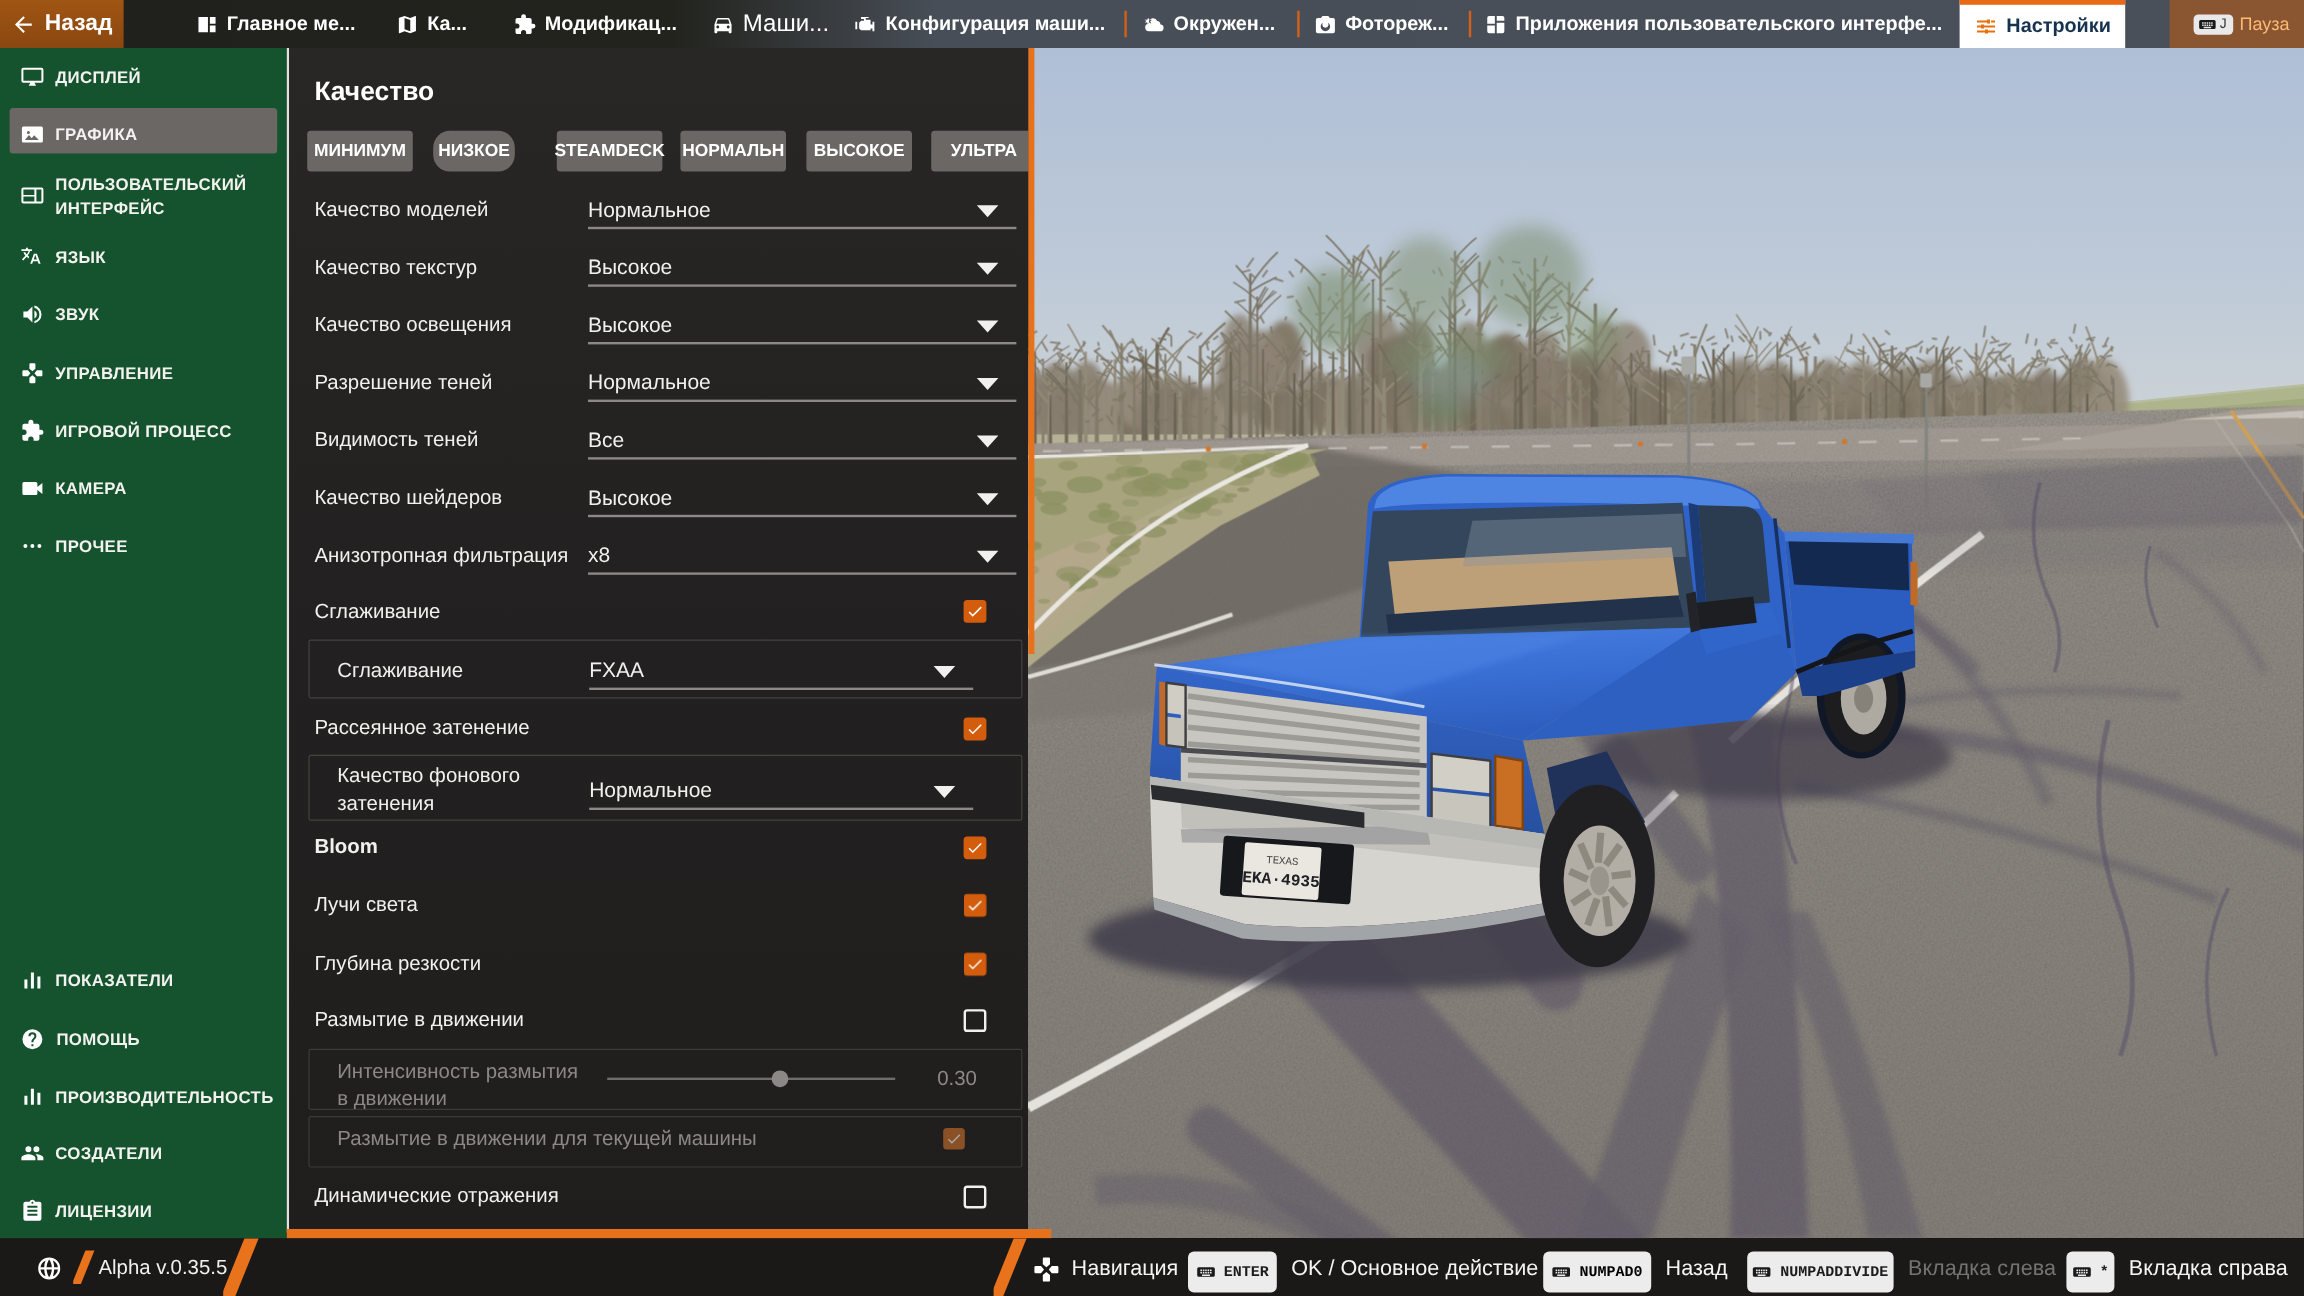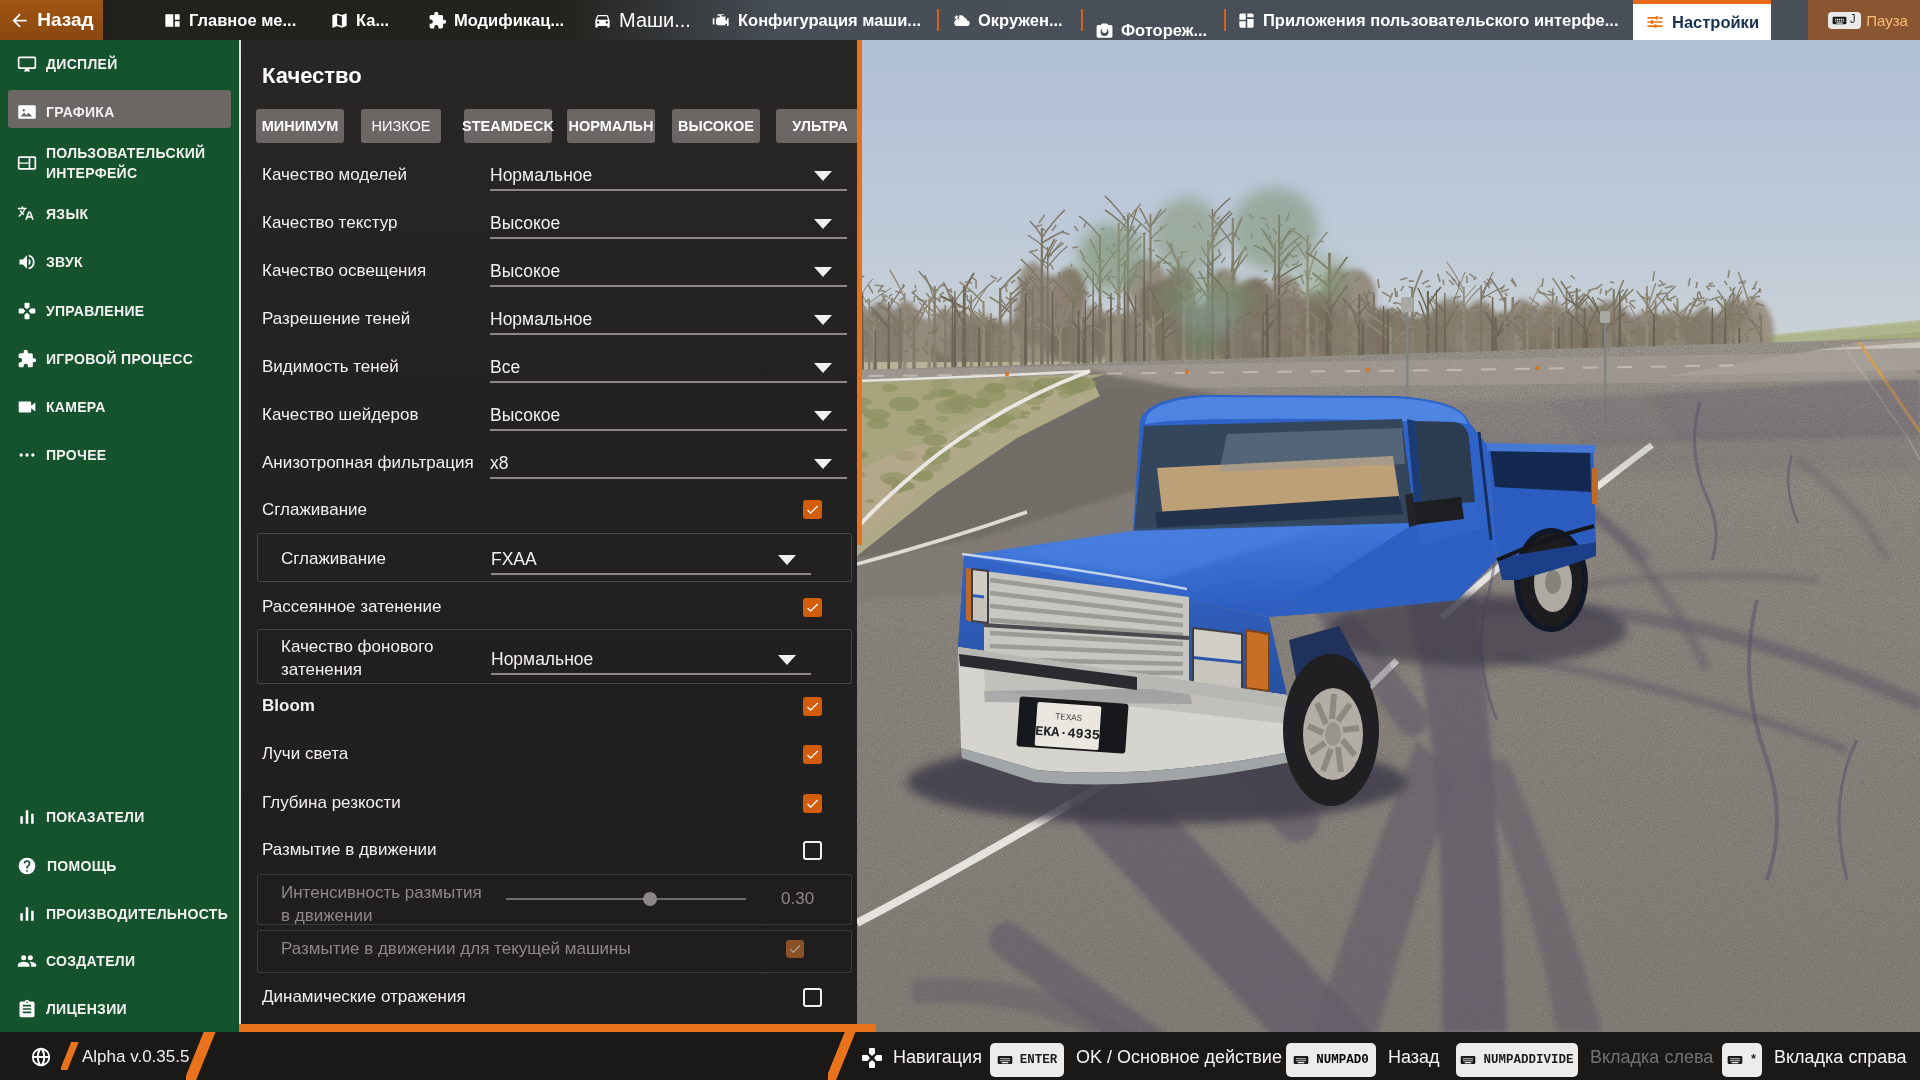--- a/index.html
+++ b/index.html
@@ -858,21 +858,21 @@
           <path d="M7 4v2h3v2H7l-2 2v3H3V9H1v8h2v-4h2v3l2 2h10v-2h2v3h2V9h-2v3h-2V7h-5V5h3V4H7z"></path>
         </svg>
         <span style="font-size:16.5px;font-weight:bold;color:#fff;white-space:nowrap">Конфигурация маши...</span>
       </div>
       <div style="position:absolute;left:952px;top:0;height:40px;display:flex;align-items:center;gap:7px">
         <svg width="19" height="19" viewBox="0 0 24 24" fill="#fff" style="" xmlns="http://www.w3.org/2000/svg">
           <path d="M6.8 9.5a4.5 4.5 0 0 1 8.7-1.2A4 4 0 0 1 19 12h0a3.5 3.5 0 0 1-.5 7H7a4 4 0 0 1-.2-8zM2 7l2.3 1L2.6 10 5 9.4 5.6 12l1.5-2.1L9.5 11 8.2 8.7 10 7H7.3L6 4.7 5.2 7z"></path>
         </svg>
         <span style="font-size:16.5px;font-weight:bold;color:#fff;white-space:nowrap">Окружен...</span>
       </div>
-      <div style="position:absolute;left:1095px;top:0;height:40px;display:flex;align-items:flex-end;gap:7px">
+      <div style="position:absolute;left:1095px;top:0;height:40px;display:flex;align-items:center;gap:7px">
         <svg width="19" height="19" viewBox="0 0 24 24" fill="#fff" style="" xmlns="http://www.w3.org/2000/svg">
           <path d="M12 15.2a3.2 3.2 0 1 0 0-6.4 3.2 3.2 0 0 0 0 6.4zM9 3L7.2 5H4a2 2 0 0 0-2 2v12a2 2 0 0 0 2 2h16a2 2 0 0 0 2-2V7a2 2 0 0 0-2-2h-3.2L15 3H9zm3 16a5 5 0 1 1 0-10 5 5 0 0 1 0 10z"></path>
         </svg>
         <span style="font-size:16.5px;font-weight:bold;color:#fff;white-space:nowrap">Фотореж...</span>
       </div>
       <div style="position:absolute;left:1237px;top:0;height:40px;display:flex;align-items:center;gap:7px">
         <svg width="19" height="19" viewBox="0 0 24 24" fill="#fff" style="" xmlns="http://www.w3.org/2000/svg">
           <path d="M3 5a2 2 0 0 1 2-2h6v8H3V5zm0 8h8v8H5a2 2 0 0 1-2-2v-6zm10-10h6a2 2 0 0 1 2 2v3h-8V3zm0 7h8v9a2 2 0 0 1-2 2h-6V10z"></path>
         </svg>
         <span style="font-size:16.5px;font-weight:bold;color:#fff;white-space:nowrap">Приложения пользовательского интерфе...</span>
@@ -982,21 +982,21 @@
         <svg width="20" height="20" viewBox="0 0 24 24" fill="#fff" style="" xmlns="http://www.w3.org/2000/svg">
           <path d="M19 3h-4.2A3 3 0 0 0 12 1a3 3 0 0 0-2.8 2H5a2 2 0 0 0-2 2v15a2 2 0 0 0 2 2h14a2 2 0 0 0 2-2V5a2 2 0 0 0-2-2zm-7 0a1 1 0 1 1 0 2 1 1 0 0 1 0-2zm5 14H7v-2h10v2zm0-4H7v-2h10v2zm0-4H7V7h10v2z"></path>
         </svg>
         <span style="font-size:14px;font-weight:bold;color:#f4f2f0;line-height:20px;letter-spacing:0.3px">ЛИЦЕНЗИИ</span>
       </div>
     </div>
     <div style="position:absolute;left:239px;top:40px;width:2px;height:987px;background:#e3e1de"></div>
 <div style="position:absolute;left:241px;top:40px;width:616px;height:992px;background:linear-gradient(180deg,#292726 0px,#262423 200px,#222020 500px,#201e1d 992px);overflow:hidden">
       <div style="position:absolute;left:21px;top:23px;font-size:22px;font-weight:bold;color:#fff">Качество</div>
       <div style="position:absolute;left:15px;top:69px;width:88px;height:34px;background:#6b6764;border-radius:3px;display:flex;align-items:center;justify-content:center;font-size:14.5px;font-weight:bold;color:#fff">МИНИМУМ</div>
-      <div style="position:absolute;left:120px;top:69px;width:80px;height:34px;background:#6b6764;border-radius:3px;display:flex;align-items:center;justify-content:center;font-size:14.5px;font-weight:normal;color:#fff">НИЗКОЕ</div>
+      <div style="position:absolute;left:120px;top:69px;width:68px;height:34px;background:#6b6764;border-radius:14px;display:flex;align-items:center;justify-content:center;font-size:14.5px;font-weight:bold;color:#fff">НИЗКОЕ</div>
       <div style="position:absolute;left:223px;top:69px;width:88px;height:34px;background:#6b6764;border-radius:3px;display:flex;align-items:center;justify-content:center;font-size:14.5px;font-weight:bold;color:#fff">STEAMDECK</div>
       <div style="position:absolute;left:326px;top:69px;width:88px;height:34px;background:#6b6764;border-radius:3px;display:flex;align-items:center;justify-content:center;font-size:14.5px;font-weight:bold;color:#fff">НОРМАЛЬН</div>
       <div style="position:absolute;left:431px;top:69px;width:88px;height:34px;background:#6b6764;border-radius:3px;display:flex;align-items:center;justify-content:center;font-size:14.5px;font-weight:bold;color:#fff">ВЫСОКОЕ</div>
       <div style="position:absolute;left:535px;top:69px;width:88px;height:34px;background:#6b6764;border-radius:3px;display:flex;align-items:center;justify-content:center;font-size:14.5px;font-weight:bold;color:#fff">УЛЬТРА</div>
       <div style="position:absolute;left:21px;top:135px;transform:translateY(-50%);font-size:17px;color:#f2f0ee">Качество моделей</div>
       <div style="position:absolute;left:249px;top:135px;transform:translateY(-50%);font-size:17.5px;color:#f2f0ee">Нормальное</div>
       <div style="position:absolute;left:249px;top:149px;width:357px;height:1.5px;background:#8b8885"></div>
       <div style="position:absolute;left:573px;top:131px;width:0;height:0;border-left:9px solid transparent;border-right:9px solid transparent;border-top:10px solid #f2f0ee"></div>
       <div style="position:absolute;left:21px;top:183px;transform:translateY(-50%);font-size:17px;color:#f2f0ee">Качество текстур</div>
       <div style="position:absolute;left:249px;top:183px;transform:translateY(-50%);font-size:17.5px;color:#f2f0ee">Высокое</div>

